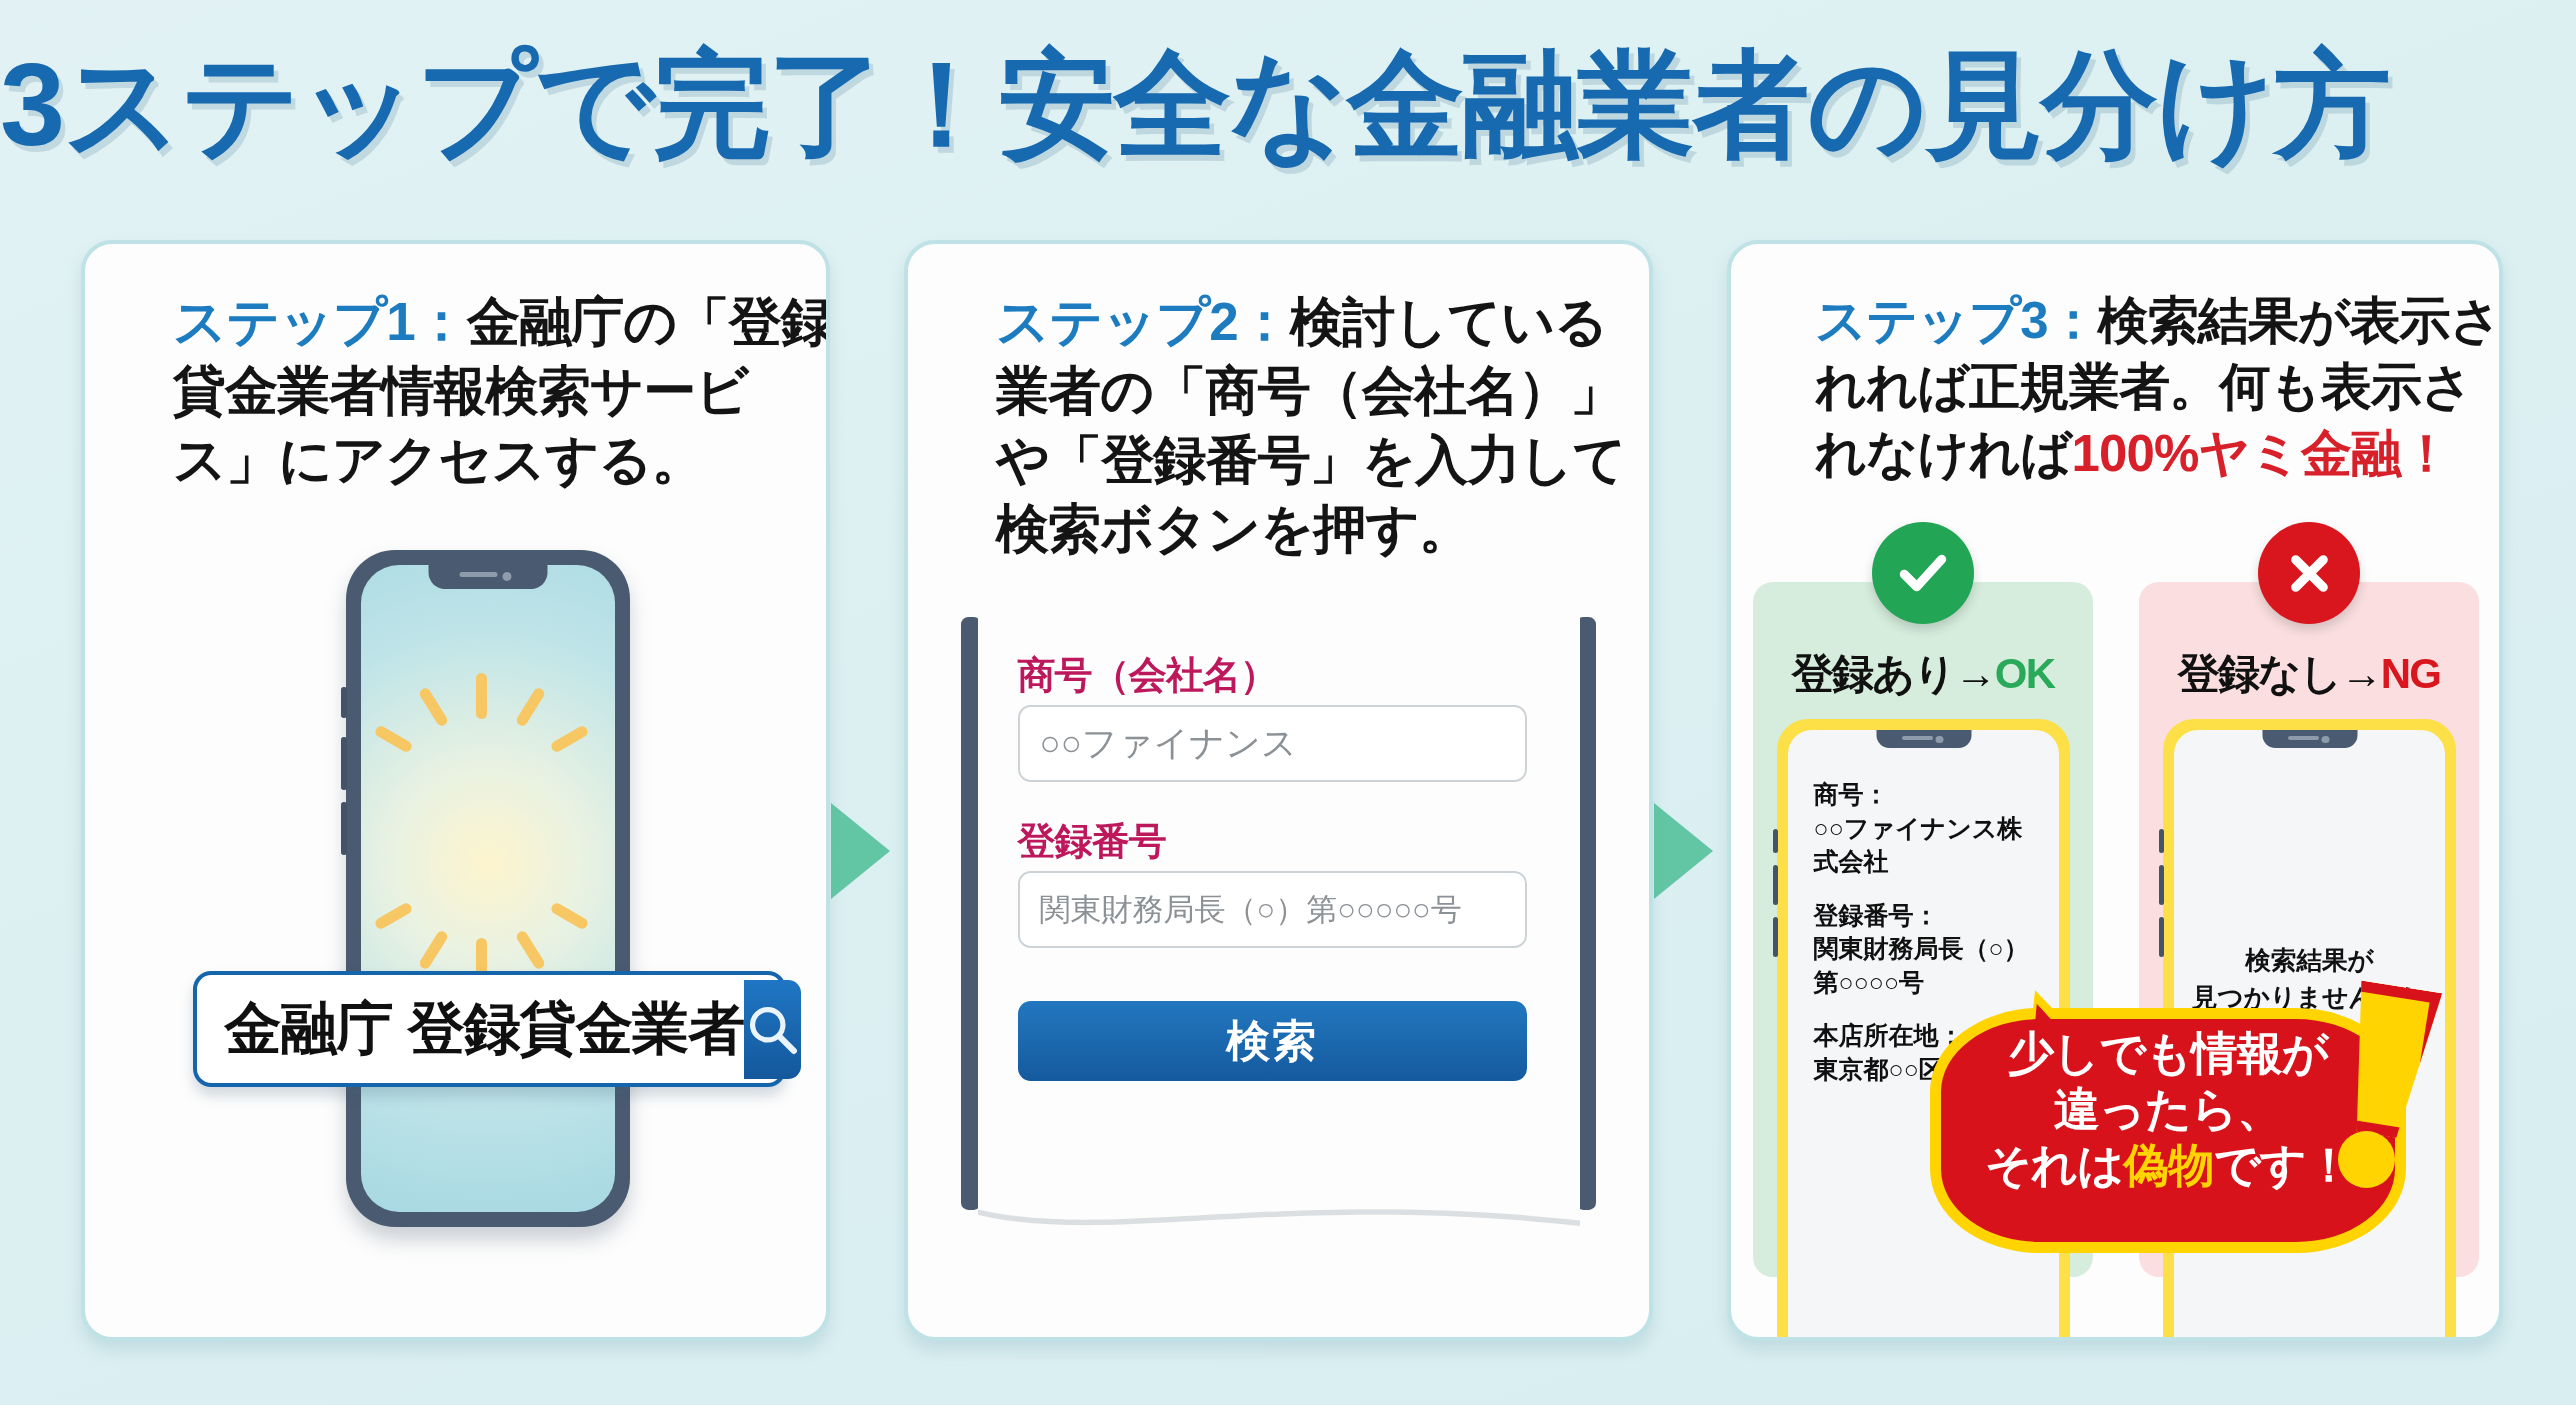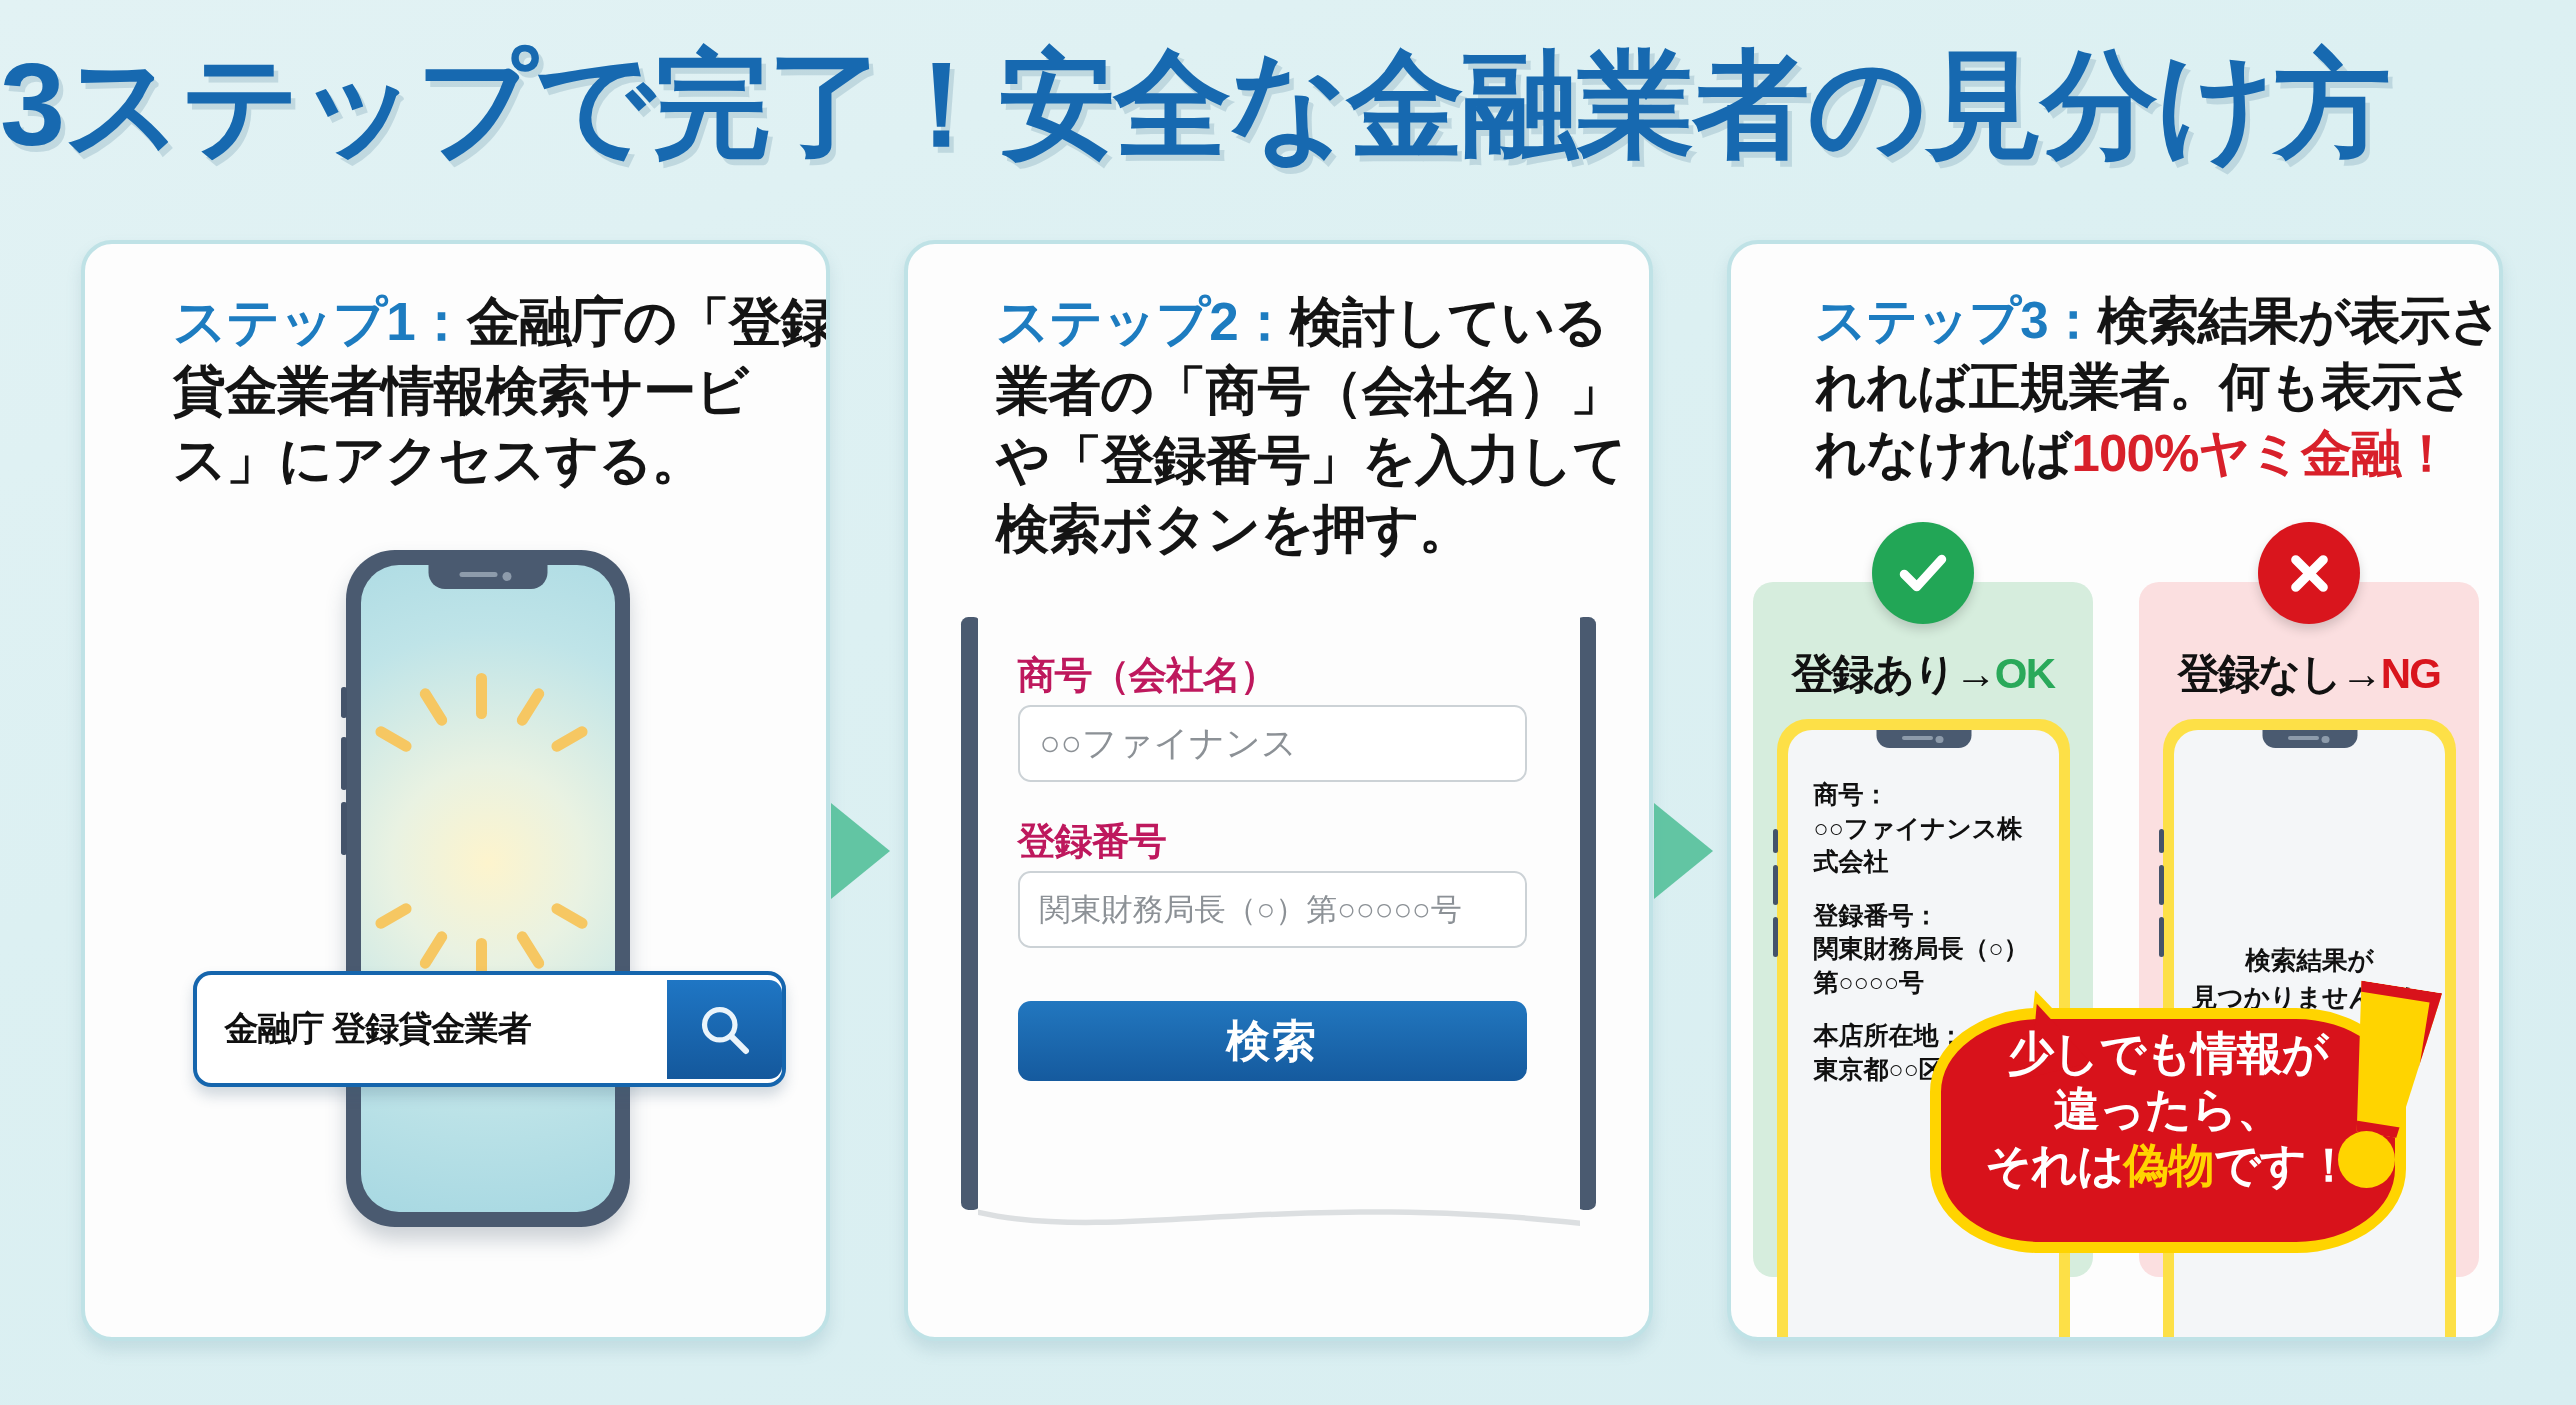--- a/index.html
+++ b/index.html
@@ -70,21 +70,21 @@
   .side-btn{position:absolute;left:-4.6px;background:#44536a;border-radius:2.7px;width:5.5px;}
   .sb1{top:137px;height:31px;}.sb2{top:187px;height:53px;}.sb3{top:252px;height:53px;}
   .ray{position:absolute;background:#f6c762;border-radius:6.4px;}
 
   .searchbar{
     position:absolute;left:108px;top:727px;width:585px;height:108px;
     background:#ffffff;border:4.6px solid #1565ad;border-radius:18.3px;
     box-shadow:0 8.2px 12.8px rgba(60,90,120,.22);display:flex;align-items:center;
   }
   .searchbar .q{
-    flex:1;padding-left:27.4px;font-size:34px;font-weight:bold;color:#101010;white-space:nowrap;letter-spacing:-0.9px;
+    flex:1;padding-left:27.4px;font-size:57px;font-weight:bold;color:#101010;white-space:nowrap;letter-spacing:-0.9px;
   }
   .searchbtn{
     width:115px;height:99px;background:linear-gradient(180deg,#1f76c4,#14589c);
     border-radius:0 12.8px 12.8px 0;display:flex;align-items:center;justify-content:center;
   }
   .cursor{position:absolute;left:615px;top:803px;width:0;height:0;}
 
   
   .formphone{position:absolute;left:53px;top:373px;width:635px;height:631px;}
   .formphone .rail{position:absolute;top:0;width:20px;height:593px;background:#4a5a70;border-radius:7.3px;}

